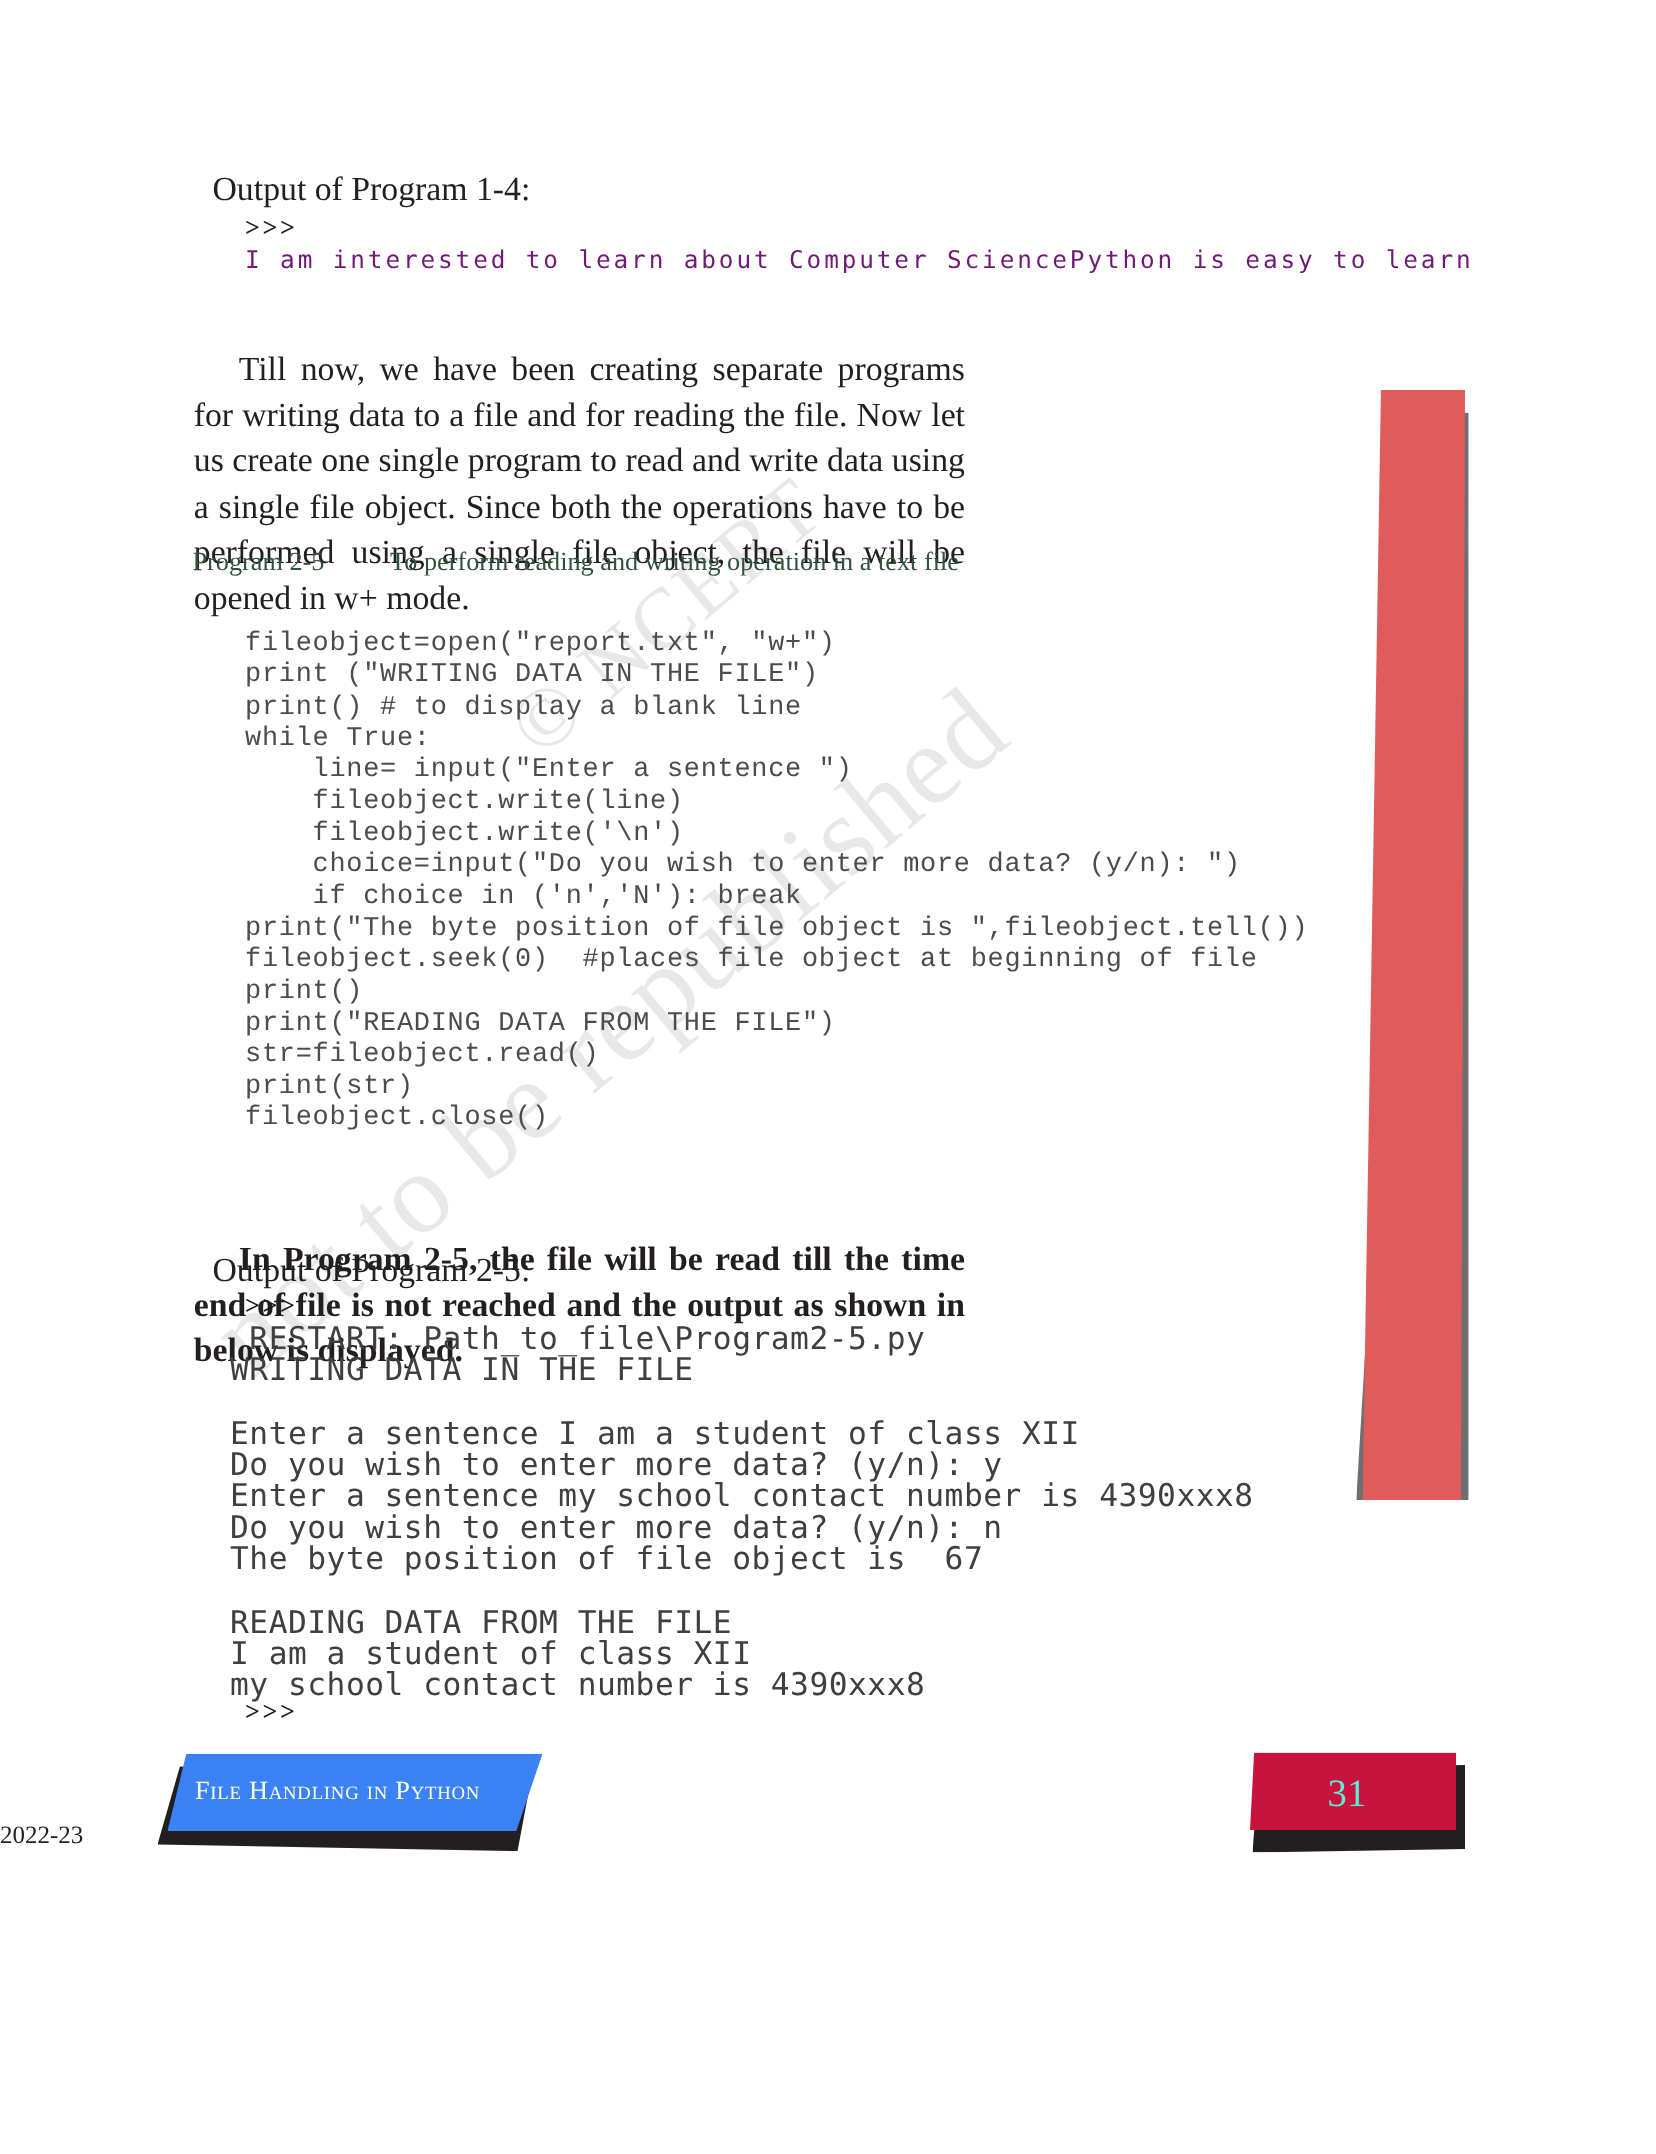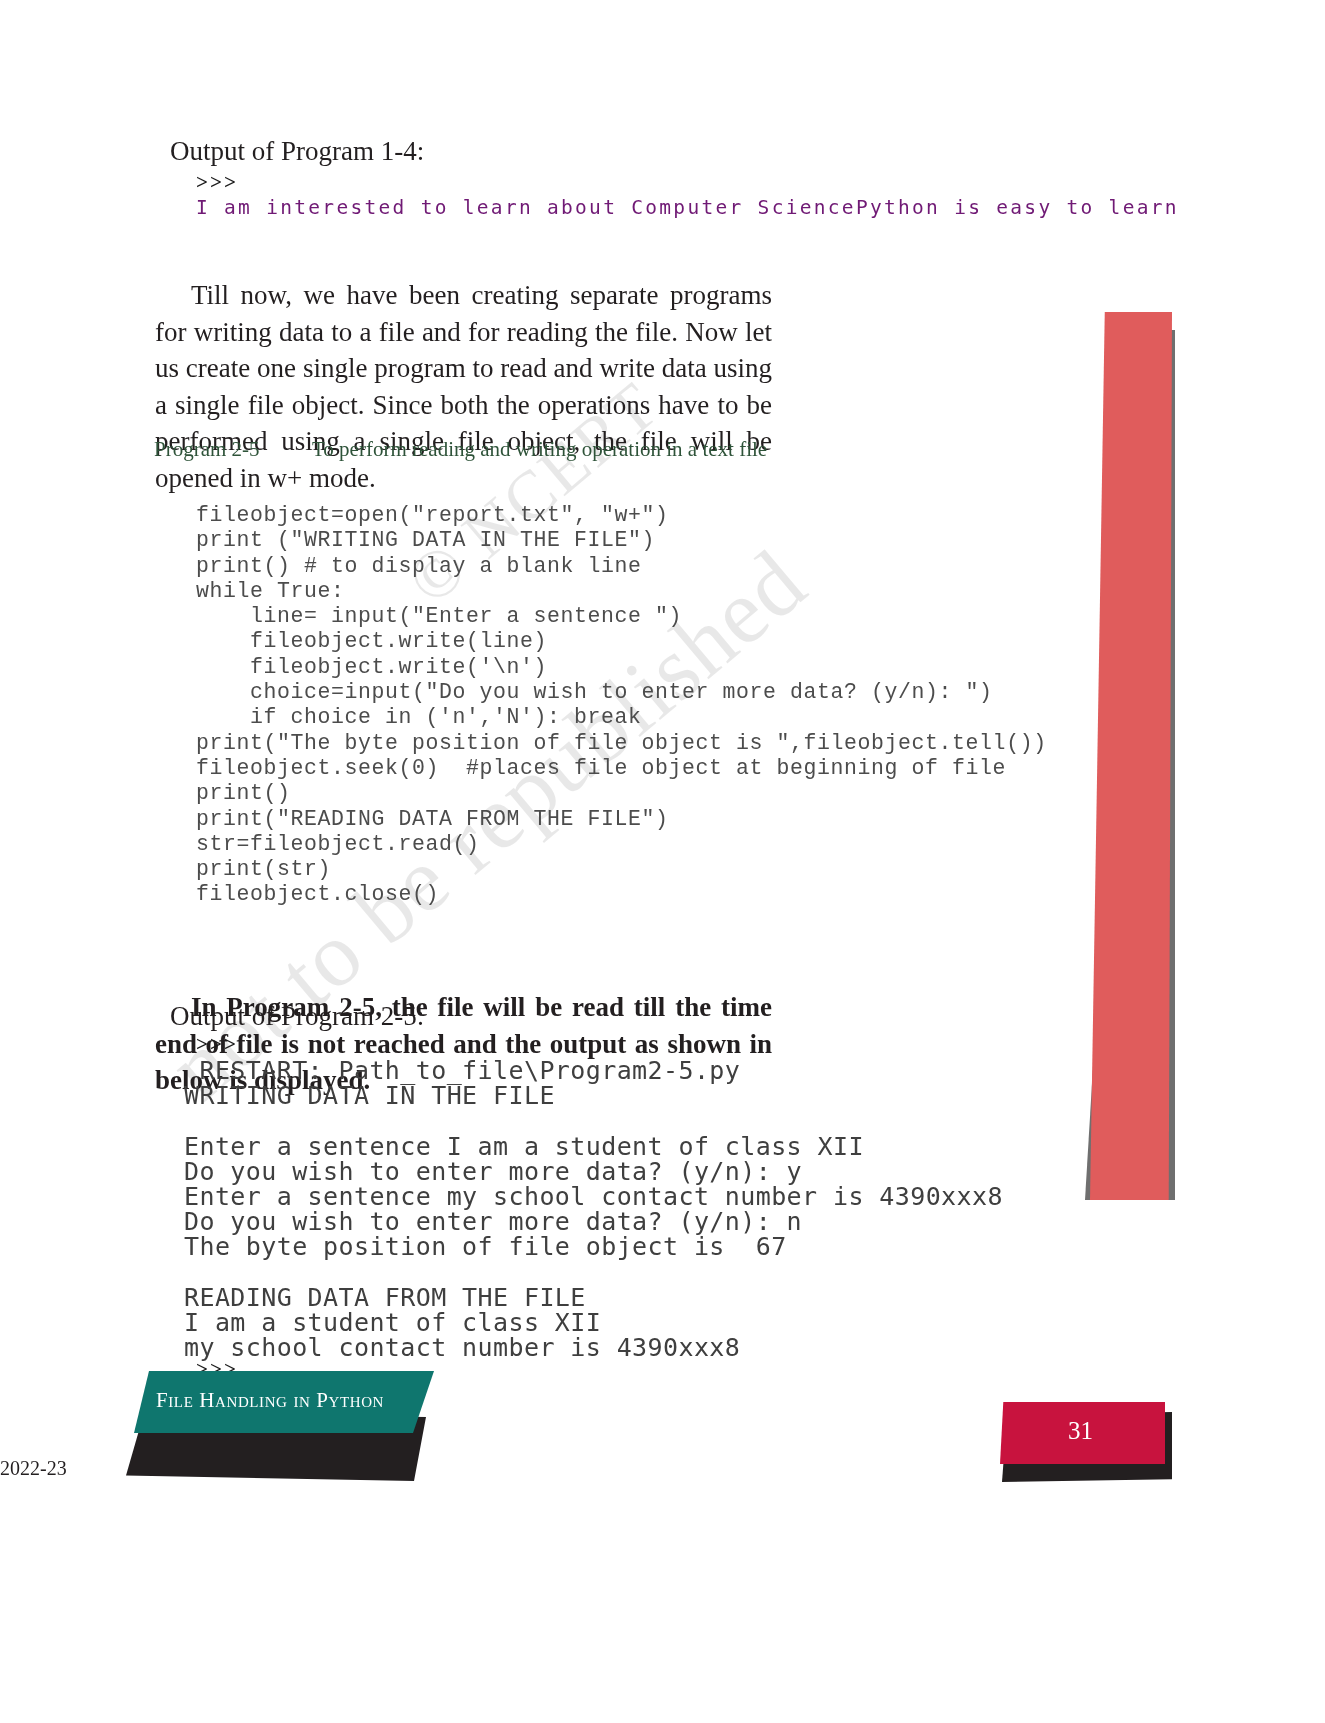--- a/index.html
+++ b/index.html
@@ -156,24 +156,24 @@
     top: 1413px;
     width: 300px;
     height: 68px;
     background: #231f20;
     clip-path: polygon(6% 0%, 100% 6%, 96% 100%, 0% 92%);
     z-index: 4;
   }
   .footer-banner {
     position: absolute;
     left: 134px;
-    top: 1371px;
+    top: 1403px;
     width: 300px;
     height: 62px;
-    background: #0f766e;
+    background: #3b82f6;
     clip-path: polygon(5% 0%, 100% 0%, 93% 100%, 0% 100%);
     z-index: 5;
   }
   .footer-banner span {
     position: absolute;
     left: 22px;
     top: 17px;
     color: #ffffff;
     font-family: "Liberation Serif", serif;
     font-size: 21px;
@@ -199,23 +199,23 @@
     width: 165px;
     height: 62px;
     background: #c8133e;
     clip-path: polygon(2% 0%, 100% 0%, 100% 100%, 0% 100%);
     z-index: 5;
   }
   .page-num-box span {
     position: absolute;
     right: 72px;
     top: 15px;
-    color: #ffffff;
-    font-family: "Liberation Serif", serif;
-    font-size: 25px;
+    color: #5eead4;
+    font-family: "Liberation Serif", serif;
+    font-size: 31px;
   }
 
   .year {
     position: absolute;
     left: 0;
     top: 1457px;
     width: 1325px;
     text-align: left;
     font-family: "Liberation Serif", serif;
     font-size: 20px;

